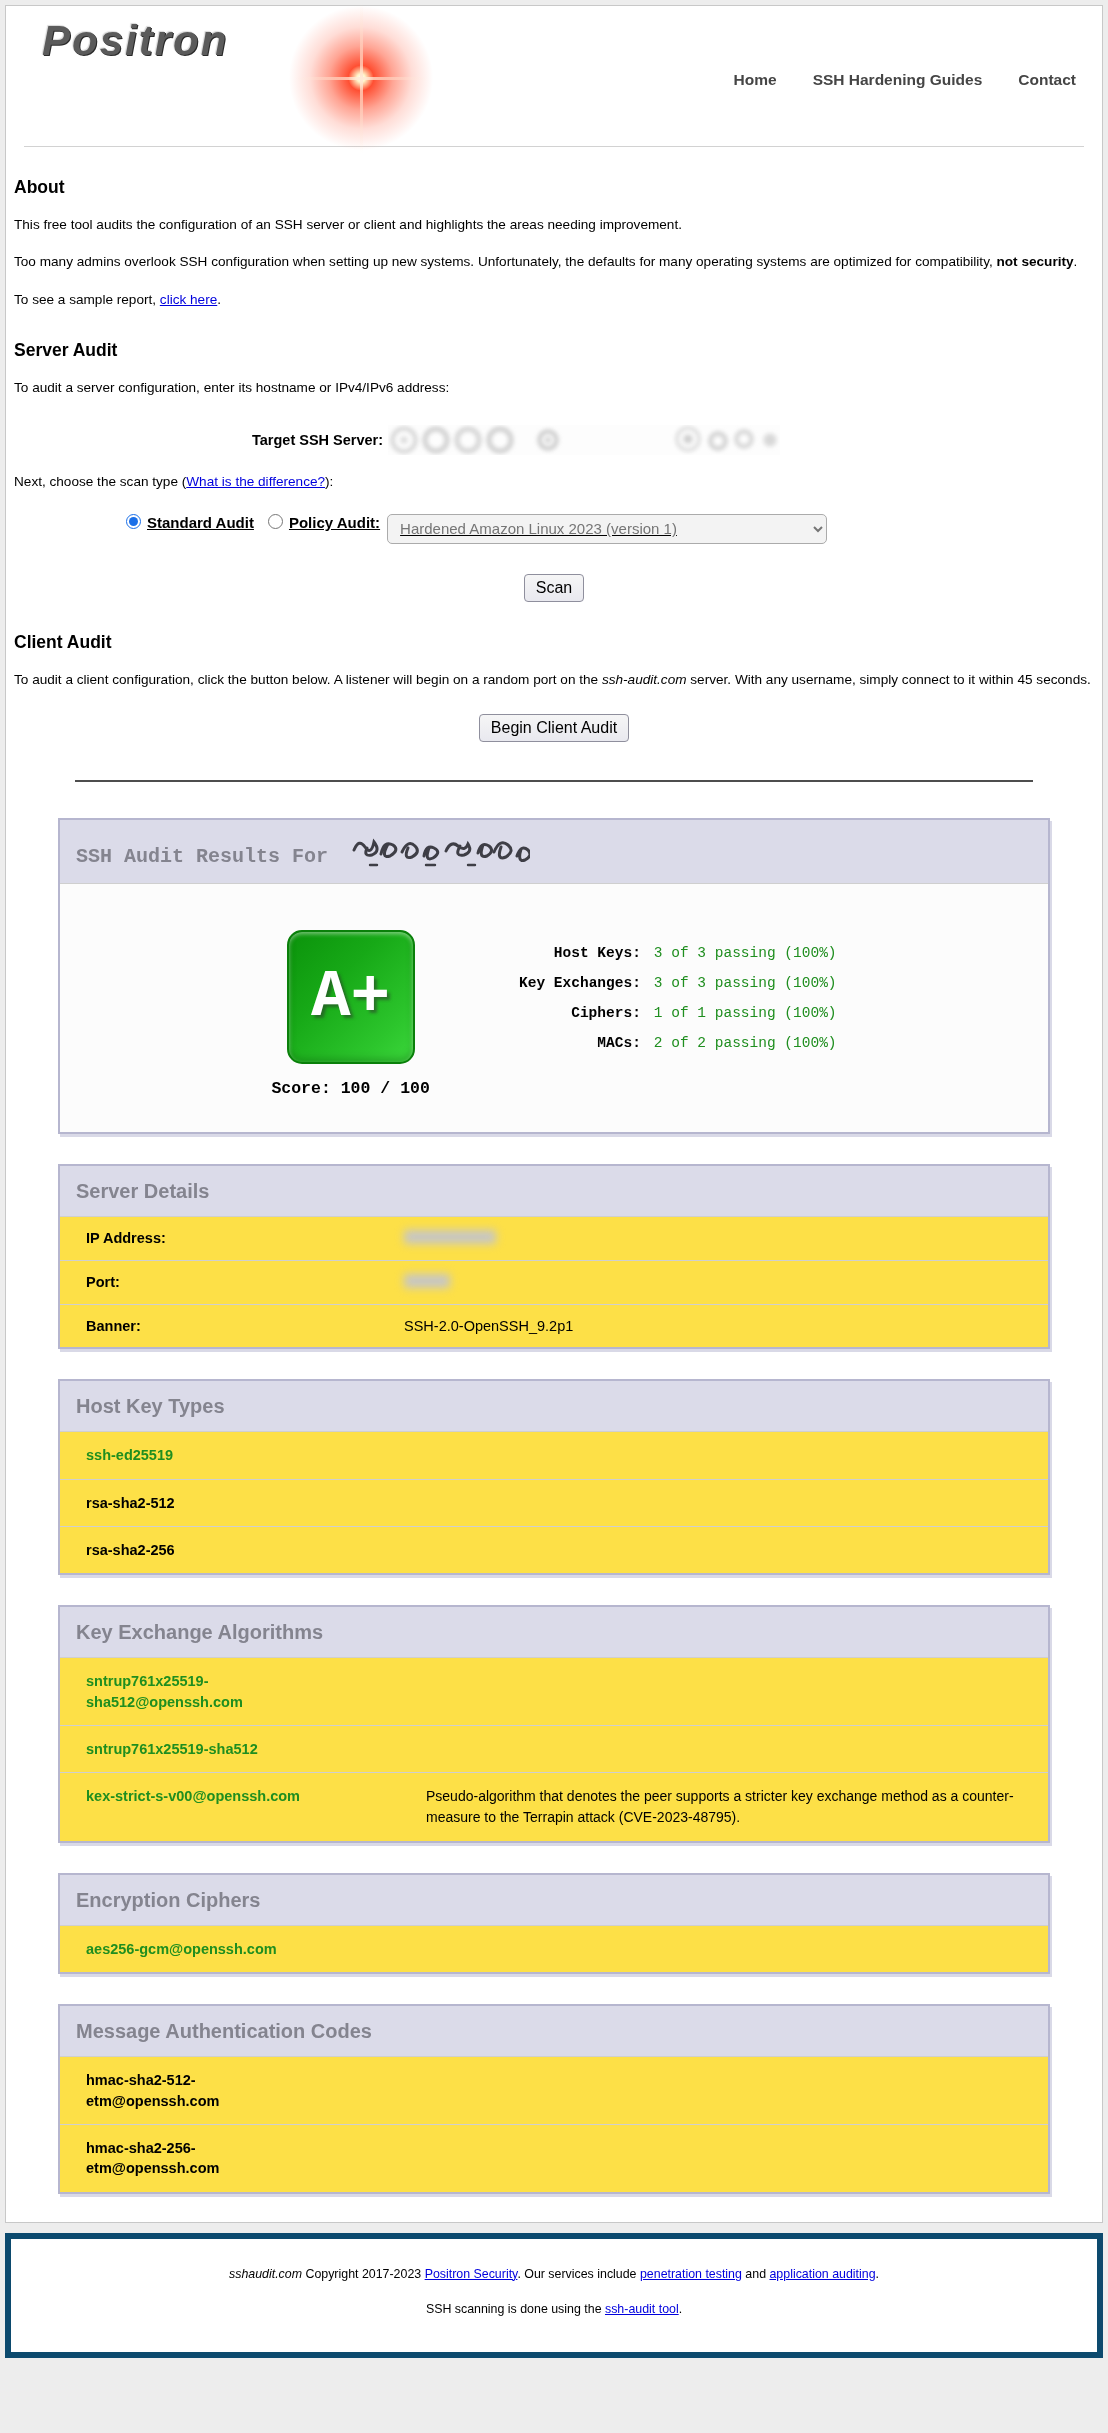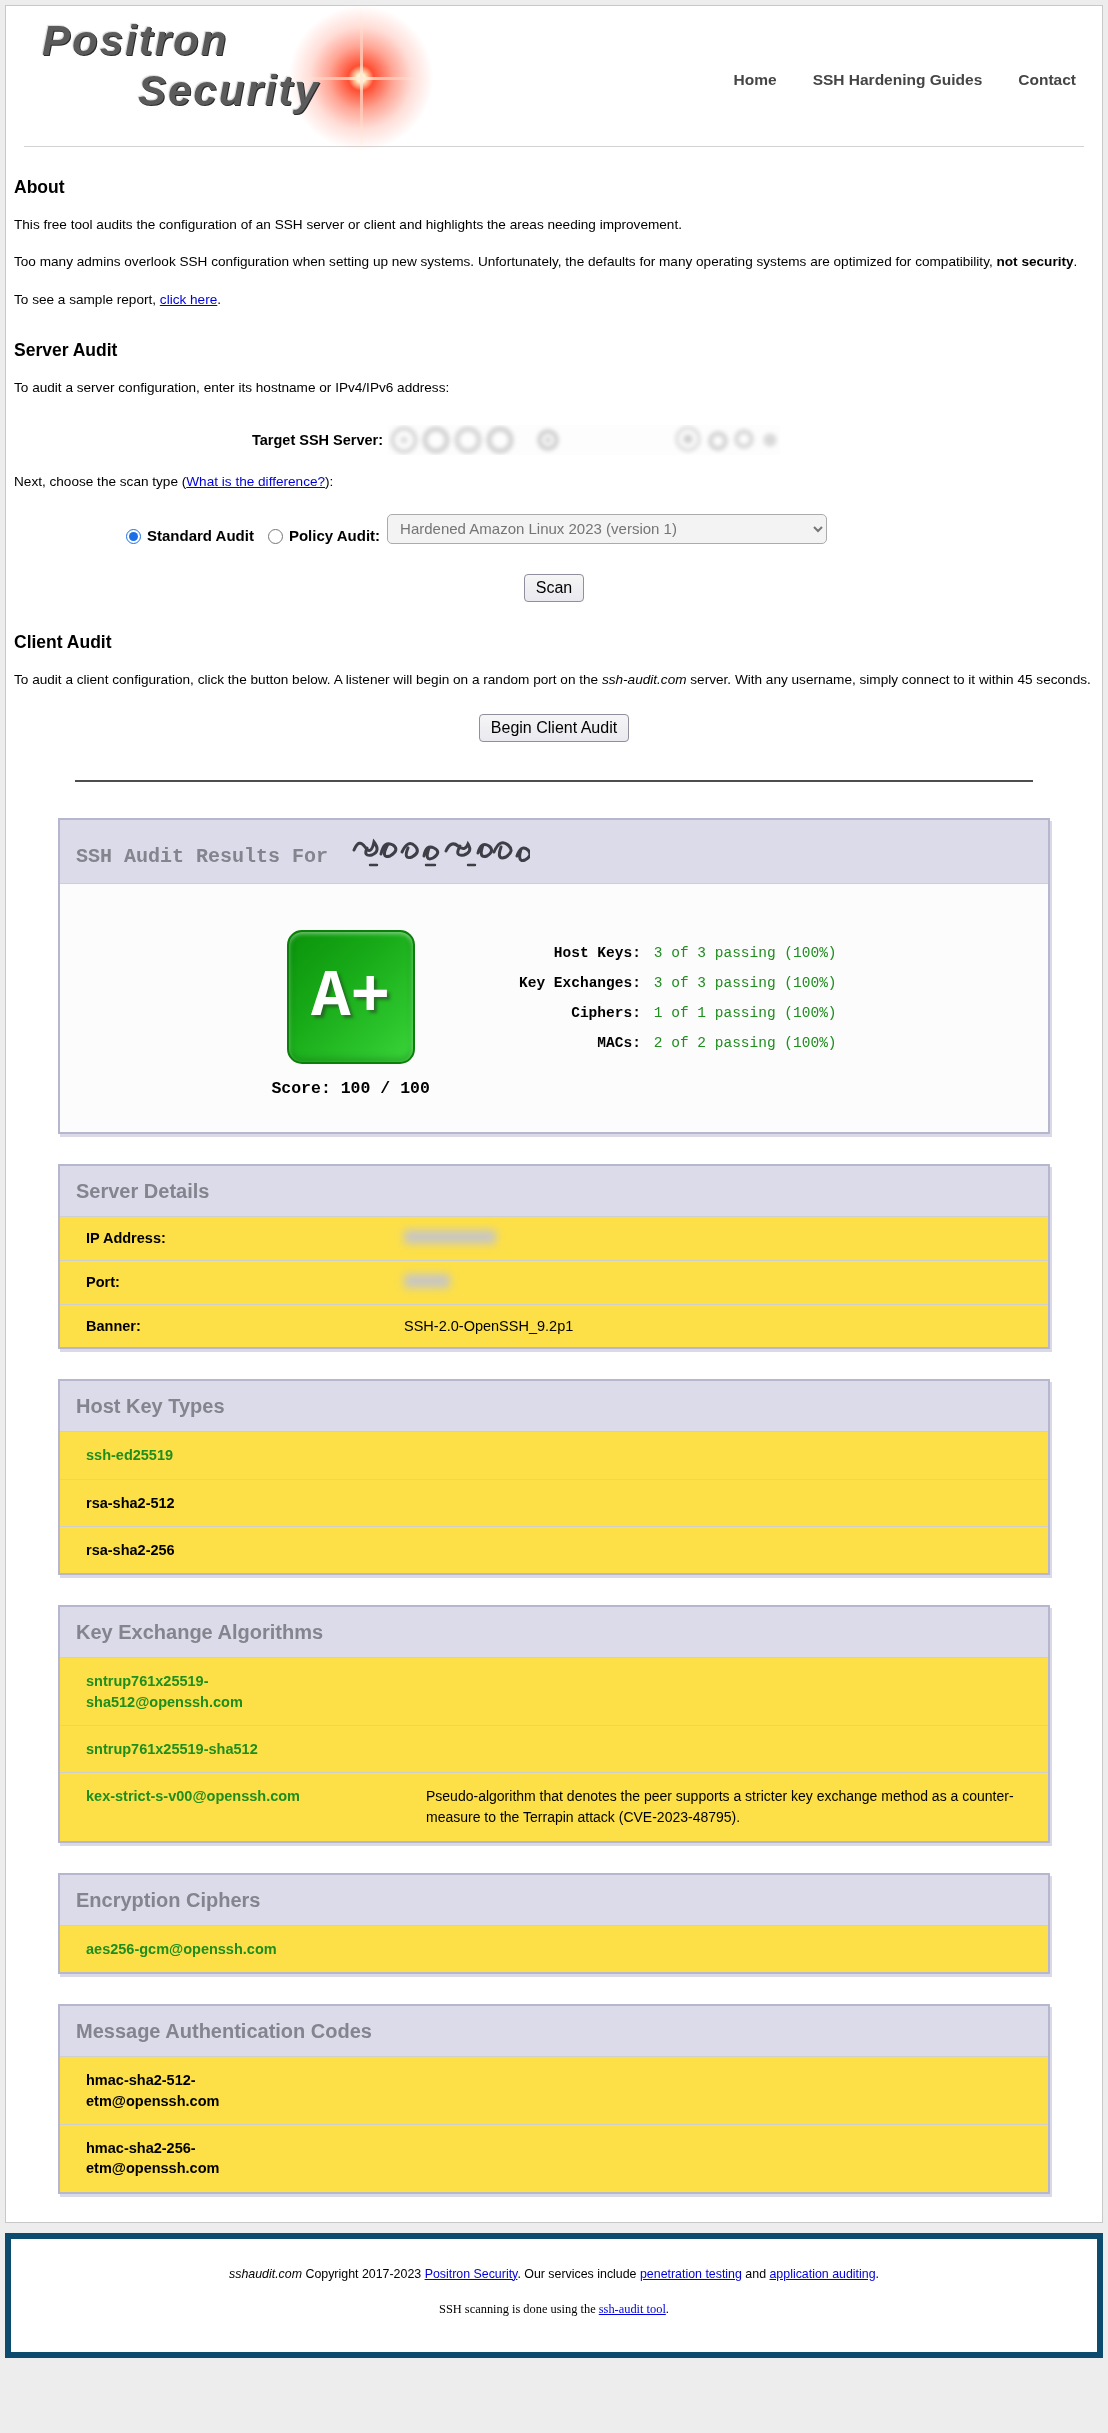--- a/index.html
+++ b/index.html
@@ -74,21 +74,21 @@
       radial-gradient(circle at 16px 15px, #d9d9d9 0 3px, rgba(0,0,0,0) 4px 9px, #d4d4d4 10px 13px, rgba(0,0,0,0) 14px),
       radial-gradient(circle at 48px 15px, rgba(0,0,0,0) 0 8px, #d0d0d0 9px 13px, rgba(0,0,0,0) 14px),
       radial-gradient(circle at 80px 15px, rgba(0,0,0,0) 0 8px, #d4d4d4 9px 13px, rgba(0,0,0,0) 14px),
       radial-gradient(circle at 112px 15px, rgba(0,0,0,0) 0 8px, #cfcfcf 9px 13px, rgba(0,0,0,0) 14px),
       radial-gradient(circle at 160px 15px, #bfbfbf 0 2px, rgba(0,0,0,0) 3px 6px, #c9c9c9 7px 10px, rgba(0,0,0,0) 11px),
       radial-gradient(circle at 300px 14px, #cccccc 0 4px, rgba(0,0,0,0) 5px 9px, #d6d6d6 10px 12px, rgba(0,0,0,0) 13px),
       radial-gradient(circle at 330px 16px, rgba(0,0,0,0) 0 5px, #cdcdcd 6px 9px, rgba(0,0,0,0) 10px),
       radial-gradient(circle at 356px 14px, rgba(0,0,0,0) 0 5px, #d2d2d2 6px 9px, rgba(0,0,0,0) 10px),
       radial-gradient(circle at 382px 15px, #d8d8d8 0 6px, rgba(0,0,0,0) 7px);
   }
-  .scan-type-row { margin:22px 0 0 116px; display:flex; align-items:flex-end; font-size:15px; }
+  .scan-type-row { margin:22px 0 0 116px; display:flex; align-items:flex-start; font-size:15px;text-decoration:underline; }
   .scan-type-row input[type=radio] { accent-color:#1a6fe8; width:15px; height:15px; margin:0 6px 0 0; }
   .radio-label { font-weight:bold; }
   .policy-select {
     margin-left:7px;
     width:440px; height:30px;
     font-family:"Liberation Sans", sans-serif;
     font-size:15px; color:#757575;
     background:#f3f3f3;
     border:1px solid #ababab; border-radius:5px;
     padding:0 8px;
@@ -158,32 +158,31 @@
   .stat-value { color:#1f8e1f; }
 
   
   .footer-card {
     background:#fff; border:6px solid #0c4a6e;
     margin:10px 5px 13px;
     padding:27px 20px 30px;
     text-align:center; font-size:12.4px; line-height:1.4;
   }
   .footer-card p { margin:0 0 18px; }
-  .footer-card p:last-child { margin-bottom:4px;font-family:Liberation Serif, serif; }
+  .footer-card p:last-child { margin-bottom:4px; }
 </style>
 </head>
 <body>
 
 <div class="main-card">
 
   <div class="site-header">
     <div class="logo">
       <div class="starburst"></div>
       <div class="logo-text logo-line1">Positron</div>
-      <div class="logo-text logo-line2">Security</div>
     </div>
     <nav class="site-nav">
       <a>Home</a>
       <a>SSH Hardening Guides</a>
       <a>Contact</a>
     </nav>
   </div>
   <hr class="header-rule">
 
   <div class="content">

